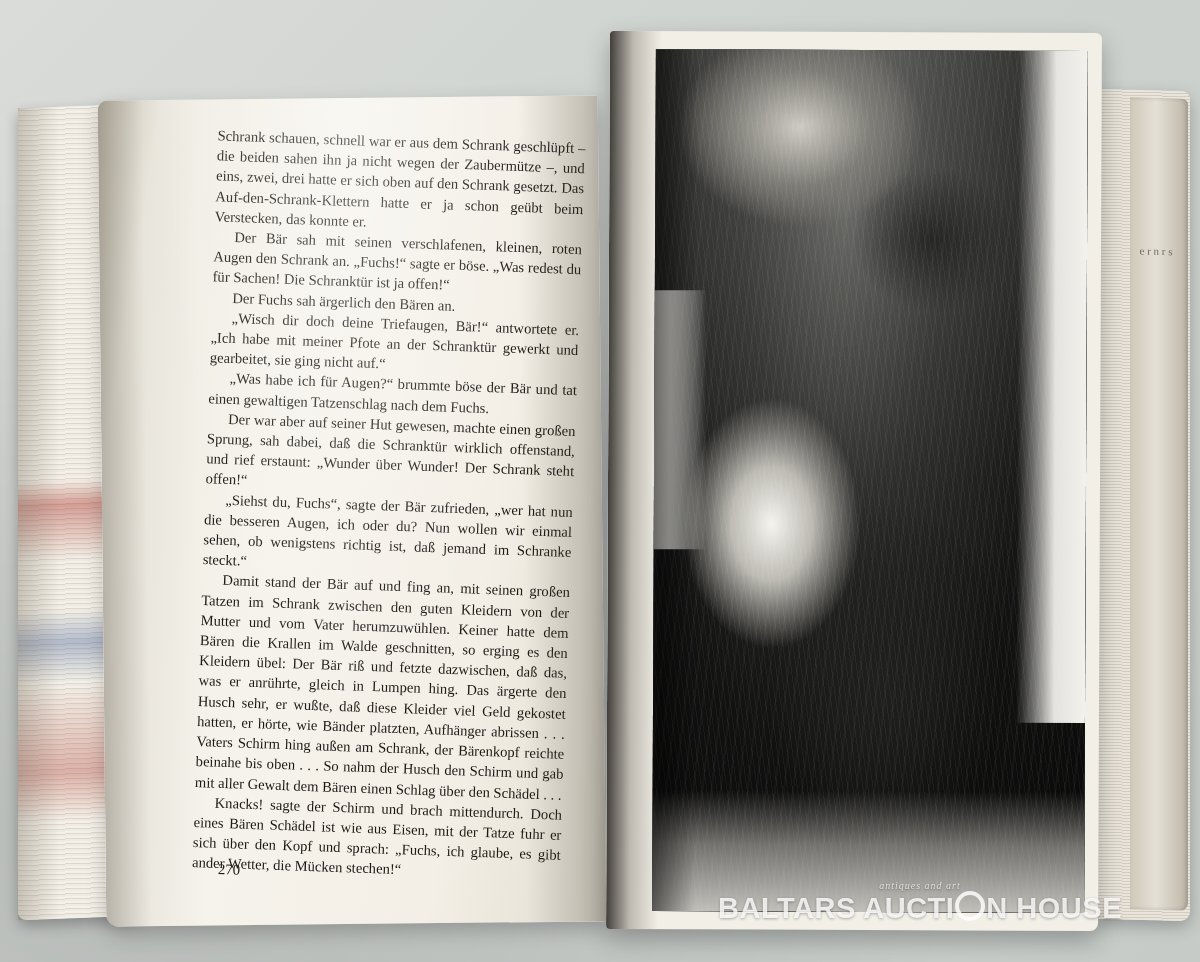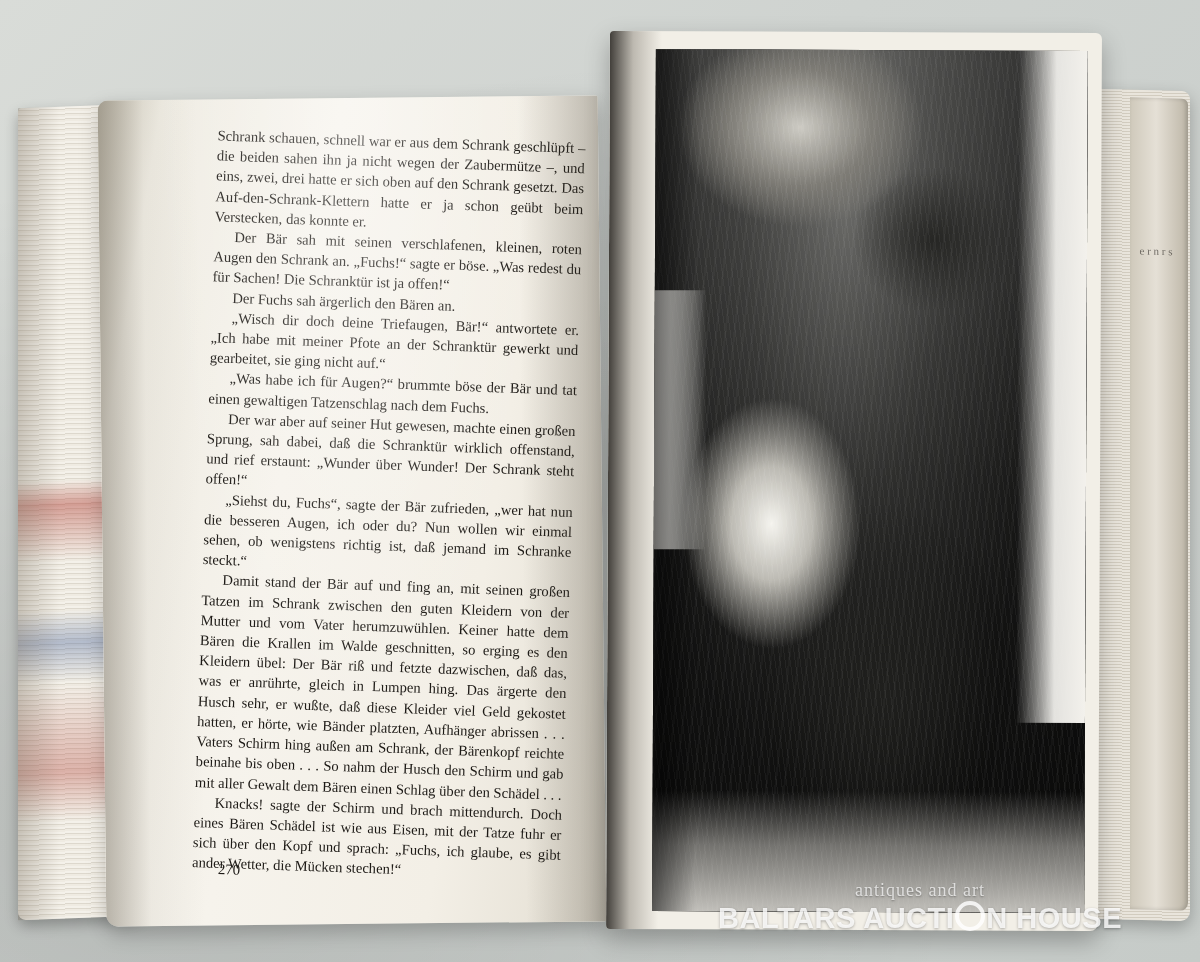--- a/index.html
+++ b/index.html
@@ -243,21 +243,22 @@
   .watermark {
     position: absolute;
     left: 700px;
     top: 880px;
     width: 440px;
     text-align: center;
     pointer-events: none;
   }
   .watermark .wm-small {
     font-family: "Liberation Serif", serif;
-    font-size: 18px;
+    font-style: italic;
+    font-size: 10px;
     letter-spacing: 1px;
     color: rgba(255,255,255,0.72);
     text-shadow: 0 1px 2px rgba(0,0,0,0.35);
   }
   .watermark .wm-big {
     font-family: "Liberation Sans", sans-serif;
     font-weight: bold;
     font-size: 29px;
     letter-spacing: 0.5px;
     color: rgba(255,255,255,0.82);

